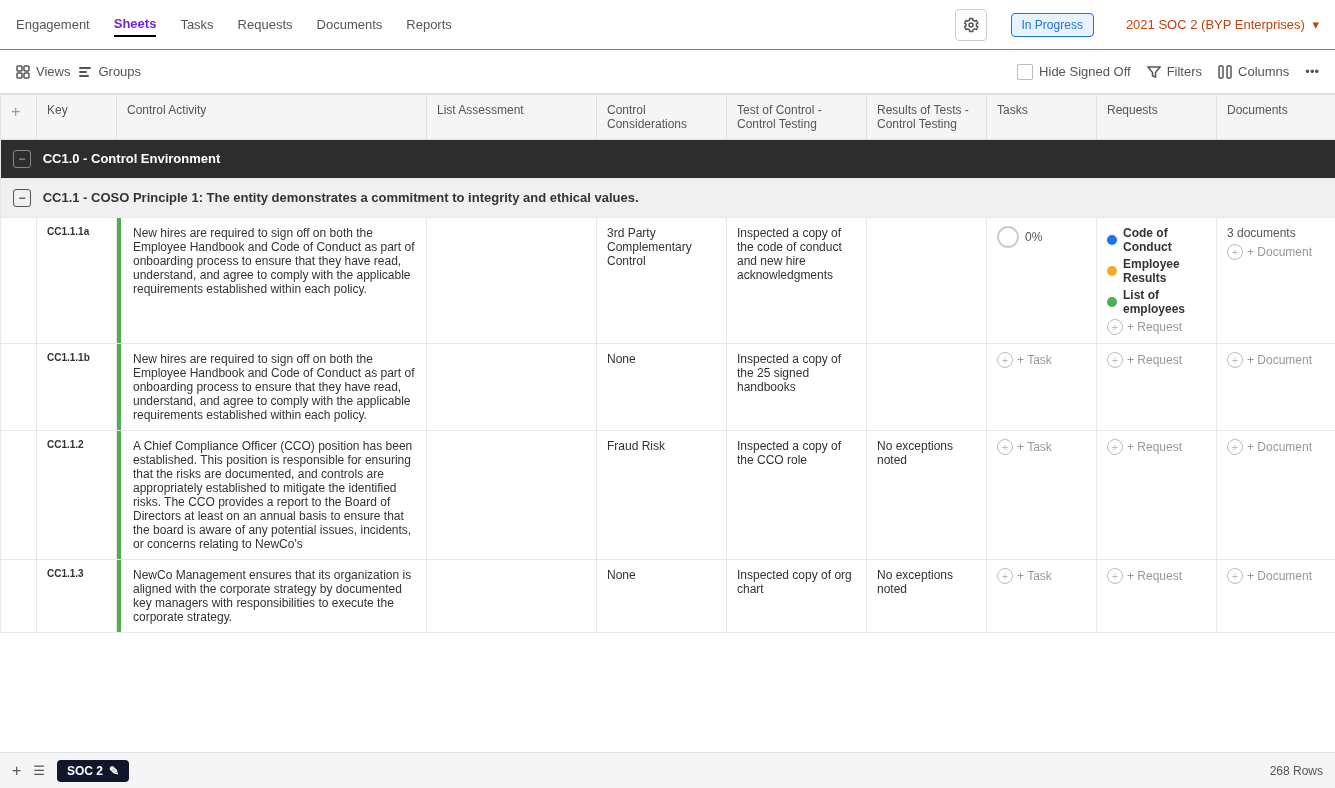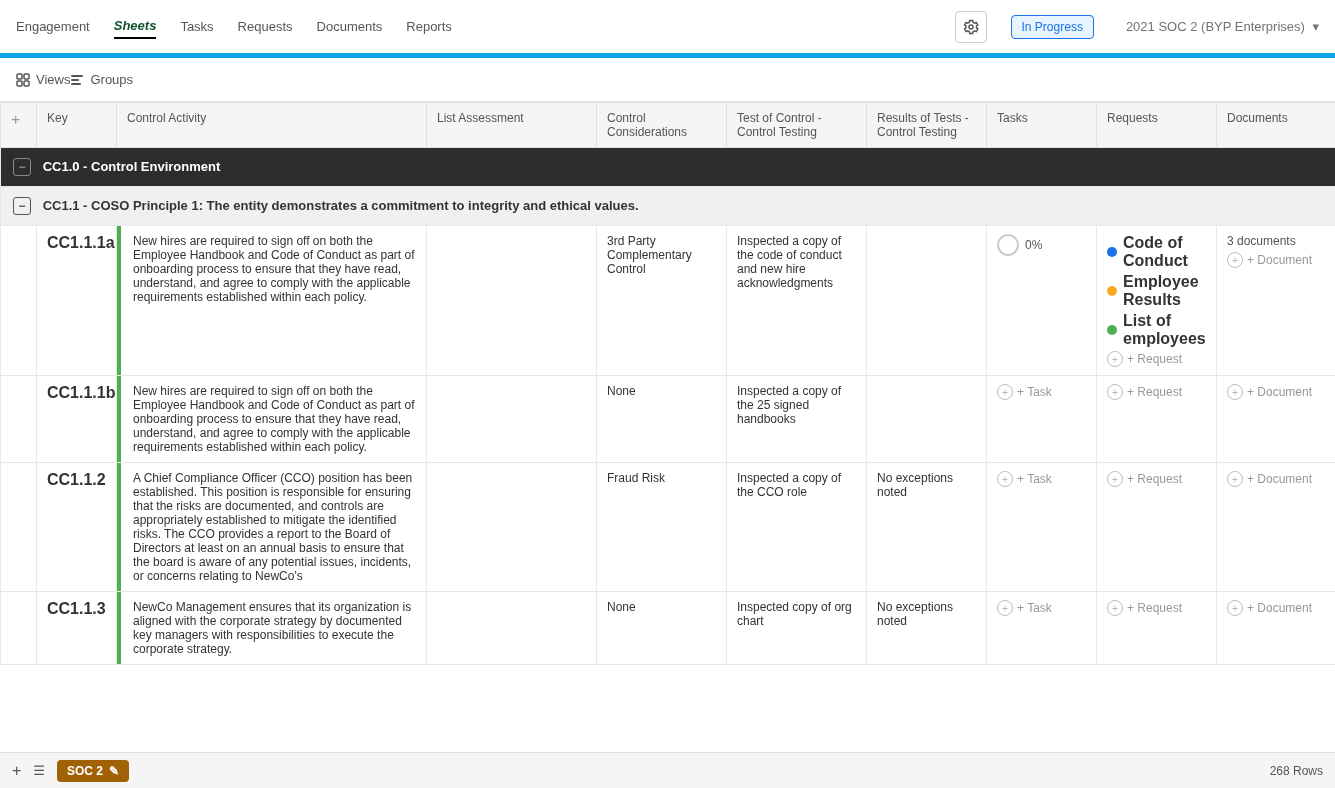--- a/index.html
+++ b/index.html
@@ -1,77 +1,77 @@
 <!DOCTYPE html>
 <html><head>
   <meta charset="utf-8">
   <style>
     * { box-sizing: border-box; margin: 0; padding: 0; }
     body { font-family: -apple-system, BlinkMacSystemFont, 'Segoe UI', sans-serif; font-size: 13px; color: #333; background: #fff; overflow: hidden; }
 
     
-    .top-nav { display: flex; align-items: center; height: 58px; border-bottom: 5px solid #0ea5e9; padding: 0 16px; gap: 24px; }
+    .top-nav { display: flex; align-items: center; height: 50px; border-bottom: 1px solid #0ea5e9; padding: 0 16px; gap: 24px; }
     .nav-item { font-size: 13px; color: #555; cursor: pointer; padding: 4px 0; }
-    .nav-item.active { font-weight: 600; color: #14532d; border-bottom: 2px solid #000; font-style: italic; }
+    .nav-item.active { font-weight: 600; color: #6d28d9; border-bottom: 2px solid #000; }
     .nav-spacer { flex: 1; }
     .gear-btn { width: 32px; height: 32px; border: 1px solid #ccc; border-radius: 4px; display: flex; align-items: center; justify-content: center; cursor: pointer; }
     .status-badge { background: #e8f4fd; color: #1a73e8; border: 1px solid #1a73e8; border-radius: 4px; padding: 4px 10px; font-size: 12px; font-weight: 500; }
-    .engagement-name { font-size: 13px; color: #737373; margin-left: 8px; }
+    .engagement-name { font-size: 13px; color: #c2410c; margin-left: 8px; }
     .chevron-down { margin-left: 4px; }
 
     
     .toolbar { display: flex; align-items: center; height: 44px; border-bottom: 1px solid #e0e0e0; padding: 0 16px; gap: 16px; }
-    .toolbar-left { display: flex; align-items: flex-start; gap: 0; flex: 1; }
+    .toolbar-left { display: flex; align-items: flex-start; gap: 8px; flex: 1; }
     .toolbar-right { display: flex; align-items: center; gap: 16px; }
     .toolbar-btn { display: flex; align-items: center; gap: 6px; font-size: 13px; color: #555; cursor: pointer; }
     .toolbar-btn svg { width: 14px; height: 14px; }
     .more-btn { cursor: pointer; color: #555; }
 
     
     .table-container { overflow: auto; height: calc(100vh - 50px - 44px - 36px); }
     table { width: 100%; border-collapse: collapse; table-layout: fixed; }
 
     
     thead tr { background: #f5f5f5; }
     th { border: 1px solid #e0e0e0; padding: 8px 10px; text-align: left; font-size: 12px; font-weight: 500; color: #555; vertical-align: top; position: sticky; top: 0; background: #f5f5f5; z-index: 10; }
 
     
     .group-header-dark td { background: #2d2d2d; color: #fff; font-weight: 600; font-size: 13px; padding: 10px 12px; }
     .group-header-light td { background: #f0f0f0; color: #333; font-weight: 600; font-size: 13px; padding: 10px 12px; }
 
     
     td { border: 1px solid #e8e8e8; padding: 8px 10px; vertical-align: top; font-size: 12px; color: #333; }
-    td.col-key { font-weight: 600; font-size: 16px; color: #333; white-space: nowrap; }
+    td.col-key { font-weight: 600; font-size: 10px; color: #333; white-space: nowrap; }
 
     
     .progress-circle { display: flex; align-items: center; gap: 6px; }
     .circle-outline { width: 22px; height: 22px; border: 2px solid #ccc; border-radius: 50%; display: inline-block; }
     .progress-text { font-size: 12px; color: #555; }
 
     
-    .request-item { display: flex; align-items: center; gap: 6px; font-size: 16px; margin-bottom: 3px; font-weight: 600; }
+    .request-item { display: flex; align-items: center; gap: 6px; font-size: 12px; margin-bottom: 3px; font-weight: 600; }
     .dot { width: 10px; height: 10px; border-radius: 50%; display: inline-block; flex-shrink: 0; }
     .dot-blue { background: #1a73e8; }
     .dot-orange { background: #f9a825; }
     .dot-green { background: #4caf50; }
 
     
     .add-btn { display: flex; align-items: center; gap: 4px; color: #999; font-size: 12px; cursor: pointer; }
     .plus-circle { width: 16px; height: 16px; border: 1.5px solid #bbb; border-radius: 50%; display: inline-flex; align-items: center; justify-content: center; font-size: 11px; color: #bbb; }
 
     
     .doc-count { font-size: 12px; color: #555; margin-bottom: 4px; }
 
     
     .collapse-icon { width: 18px; height: 18px; border: 1.5px solid #888; border-radius: 3px; display: inline-flex; align-items: center; justify-content: center; margin-right: 8px; cursor: pointer; color: #888; font-size: 12px; }
     .collapse-icon-light { border-color: #555; color: #555; }
 
     
     .bottom-bar { height: 36px; background: #f5f5f5; border-top: 1px solid #e0e0e0; display: flex; align-items: center; padding: 0 12px; gap: 12px; position: fixed; bottom: 0; left: 0; right: 0; }
-    .sheet-tab { display: flex; align-items: center; gap: 6px; background: #a16207; color: #fff; padding: 4px 10px; border-radius: 4px; font-size: 12px; font-weight: 600; cursor: pointer; }
+    .sheet-tab { display: flex; align-items: center; gap: 6px; background: #0f172a; color: #fff; padding: 4px 10px; border-radius: 4px; font-size: 12px; font-weight: 600; cursor: pointer; }
     .sheet-edit-icon { font-size: 12px; }
     .row-count { margin-left: auto; font-size: 12px; color: #555; }
     .add-sheet-btn { cursor: pointer; color: #555; font-size: 16px; }
     .hamburger-btn { cursor: pointer; color: #555; }
 
     
     .table-container::-webkit-scrollbar { height: 8px; width: 8px; }
     .table-container::-webkit-scrollbar-track { background: #f0f0f0; }
     .table-container::-webkit-scrollbar-thumb { background: #ccc; border-radius: 4px; }
 
@@ -114,20 +114,40 @@
     </div>
     <div class="toolbar-btn">
       <svg width="14" height="14" viewBox="0 0 14 14">
           <rect x="1" y="2" width="12" height="2" rx="1" fill="#555"></rect>
           <rect x="1" y="6" width="8" height="2" rx="1" fill="#555"></rect>
           <rect x="1" y="10" width="10" height="2" rx="1" fill="#555"></rect>
         </svg>
       <span>Groups</span>
     </div>
   </div>
+  <div class="toolbar-right">
+    <div class="toolbar-btn">
+      <span class="checkbox-icon"></span>
+      <span>Hide Signed Off</span>
+    </div>
+    <div class="toolbar-btn">
+      <svg width="14" height="14" viewBox="0 0 14 14">
+          <path d="M1 2h12l-4.5 5.5V12l-3-1V7.5L1 2z" stroke="#555" stroke-width="1.5" fill="none"></path>
+        </svg>
+      <span>Filters</span>
+    </div>
+    <div class="toolbar-btn">
+      <svg width="14" height="14" viewBox="0 0 14 14">
+          <rect x="1" y="1" width="4" height="12" rx="1" stroke="#555" stroke-width="1.5" fill="none"></rect>
+          <rect x="9" y="1" width="4" height="12" rx="1" stroke="#555" stroke-width="1.5" fill="none"></rect>
+        </svg>
+      <span>Columns</span>
+    </div>
+    <div class="more-btn">•••</div>
+  </div>
 </div>
 
 <div class="table-container">
   <table>
     <colgroup>
       <col style="width:36px">
       <col style="width:80px">
       <col style="width:310px">
       <col style="width:170px">
       <col style="width:130px">

